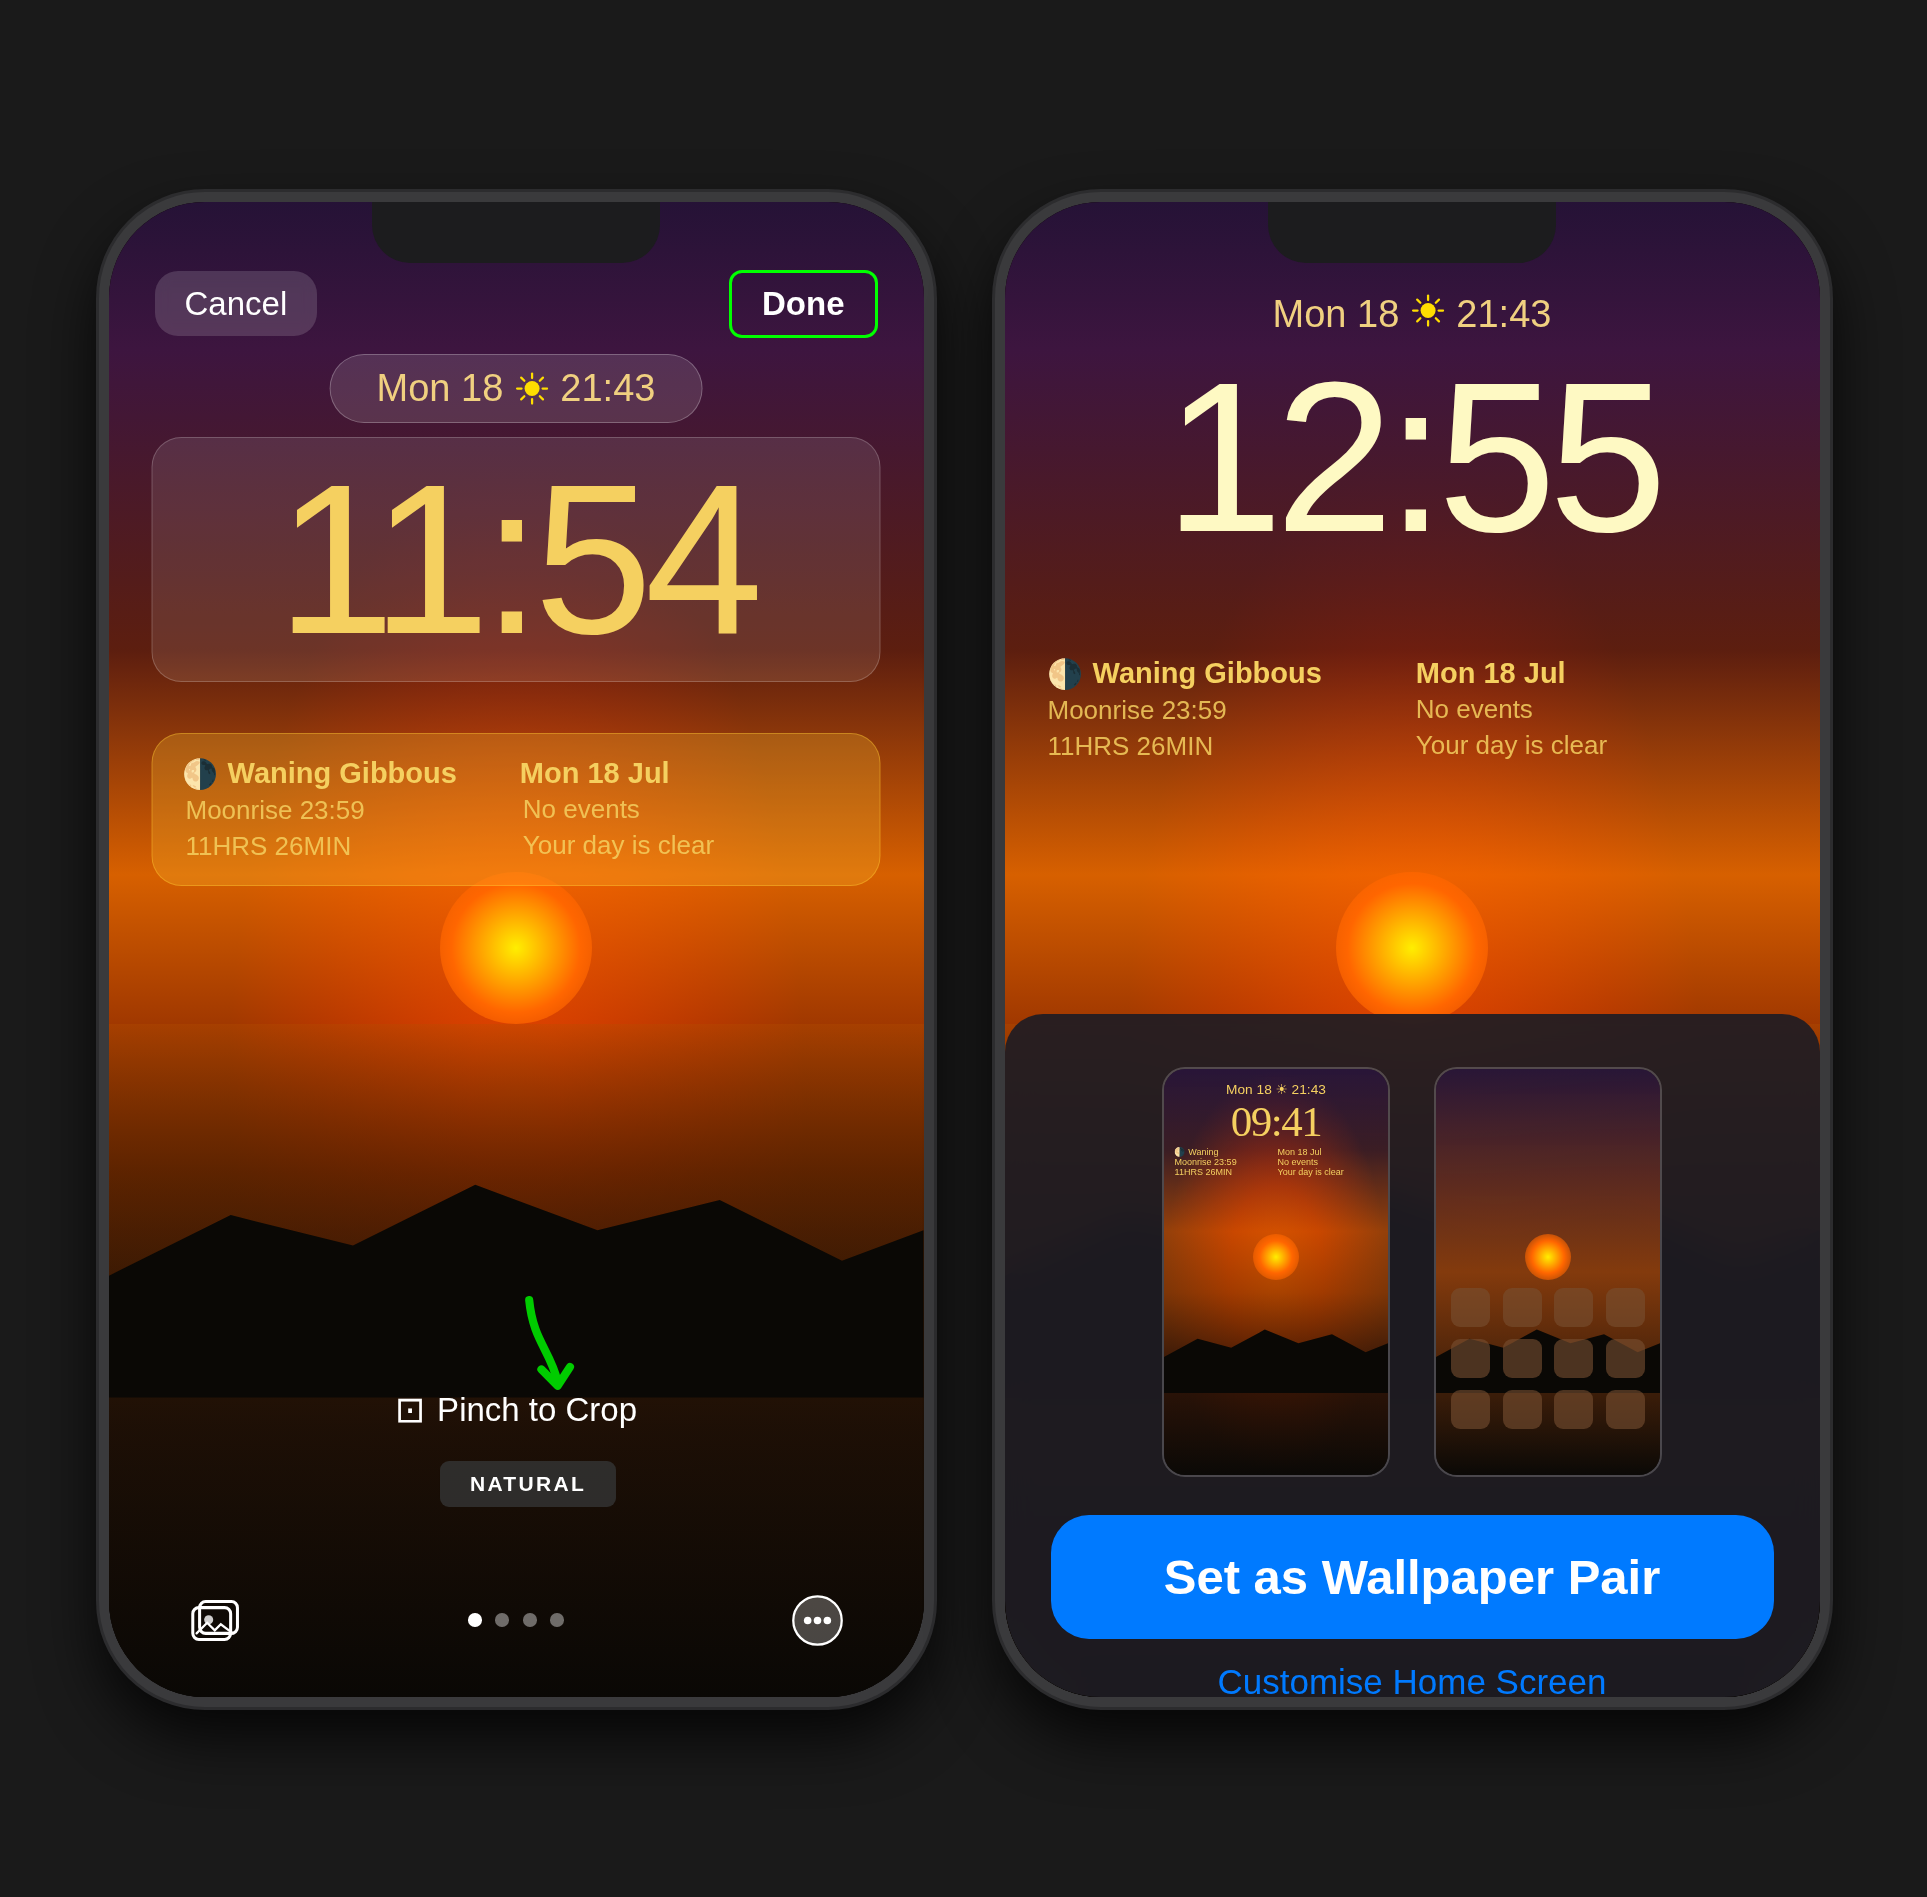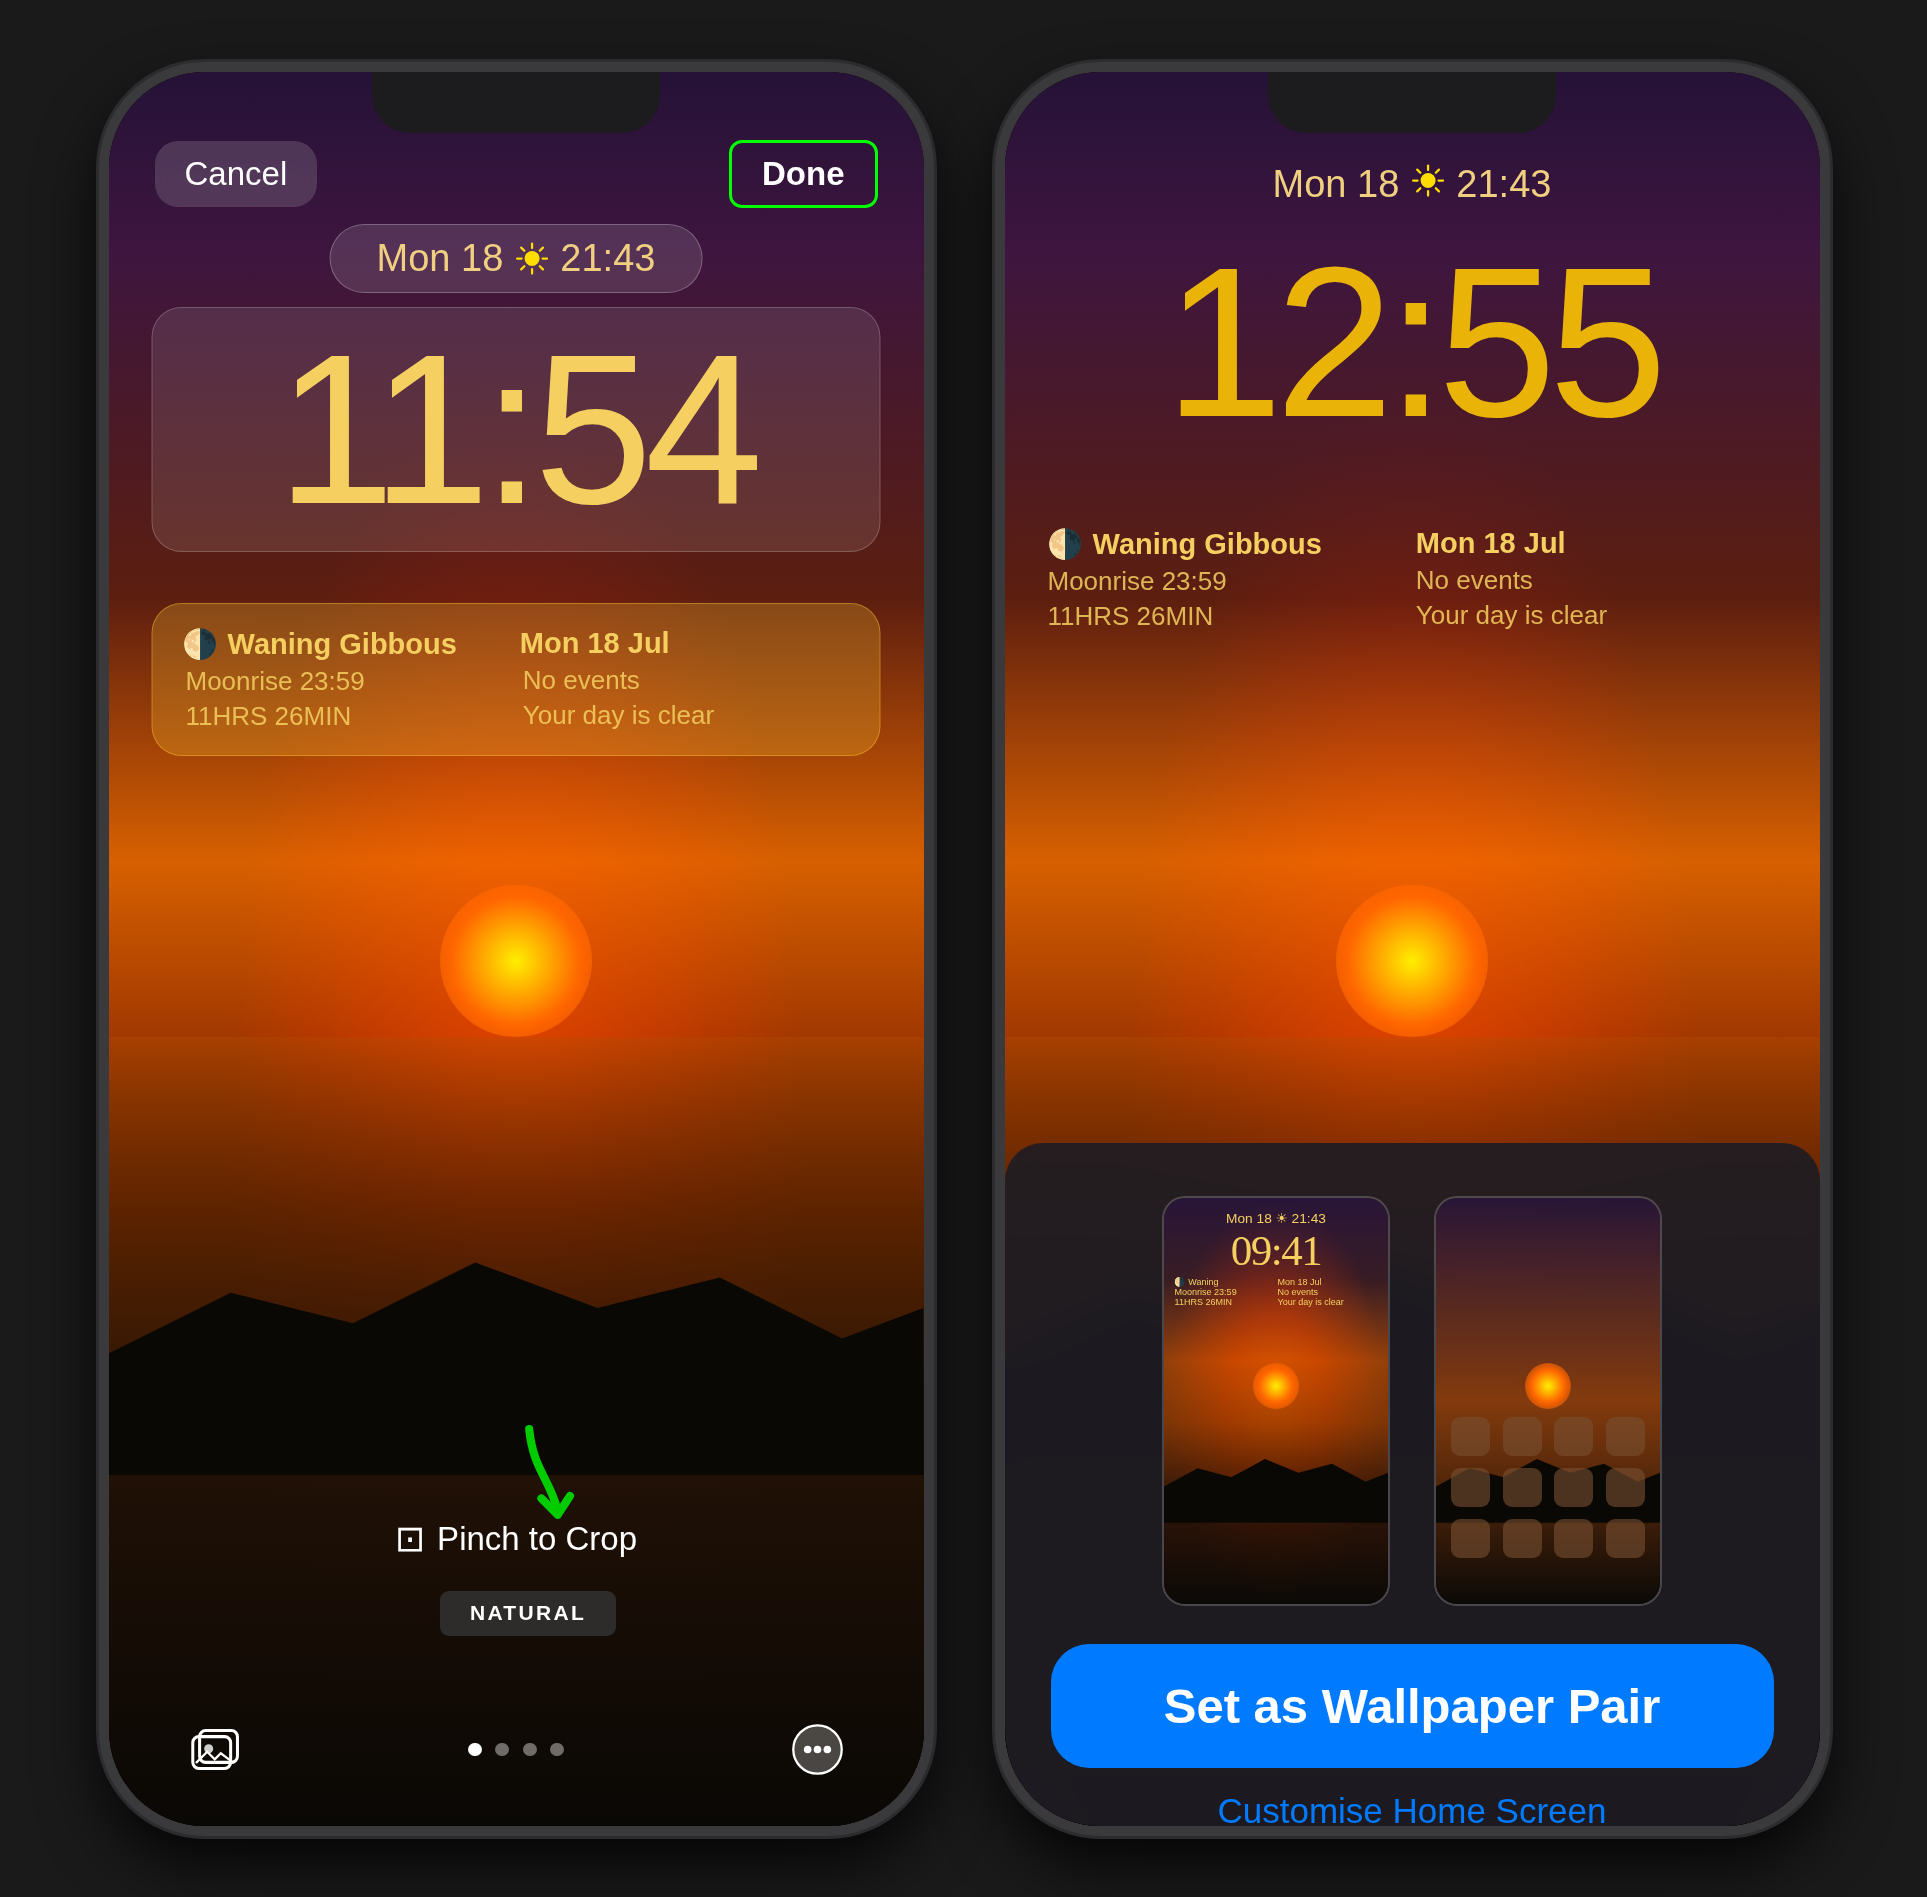--- a/index.html
+++ b/index.html
@@ -11,21 +11,21 @@
       align-items: center;
       justify-content: center;
       gap: 61px;
       font-family: -apple-system, BlinkMacSystemFont, 'SF Pro Display', 'Helvetica Neue', sans-serif;
       overflow: hidden;
     }
 
     
     .phone {
       width: 835px;
-      height: 1774px;
+      height: 1515px;
       background: #1c1c1e;
       border-radius: 106px;
       position: relative;
       overflow: hidden;
       border: 10.6px solid #3a3a3c;
       box-shadow: 0 0 0 3px #2c2c2e, 0 30px 61px rgba(0,0,0,0.8);
     }
 
     
     .notch {
@@ -342,26 +342,26 @@
       color: #f0d080;
       font-size: 38px;
       font-weight: 500;
       display: flex;
       align-items: center;
       gap: 12px;
     }
 
     .right-clock {
       position: absolute;
-      top: 164px;
+      top: 149px;
       left: 50%;
       transform: translateX(-50%);
       font-size: 213px;
       font-weight: 100;
-      color: #eab308;
+      color: #fef9c3;
       letter-spacing: -7.6px;
       line-height: 1;
       white-space: nowrap;
       z-index: 30;
     }
 
     .right-info-widget {
       position: absolute;
       top: 455px;
       left: 50%;

